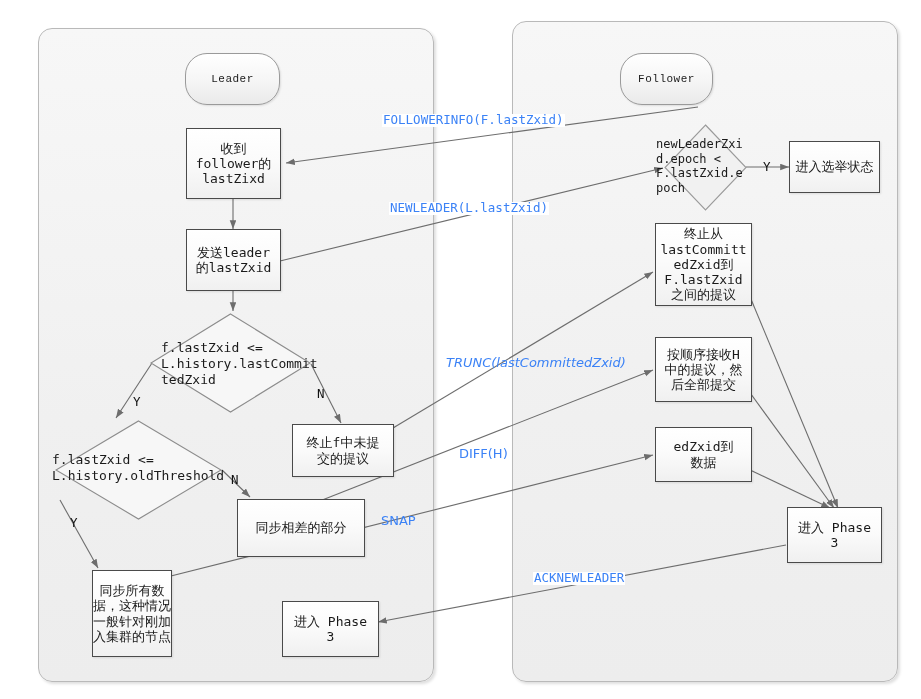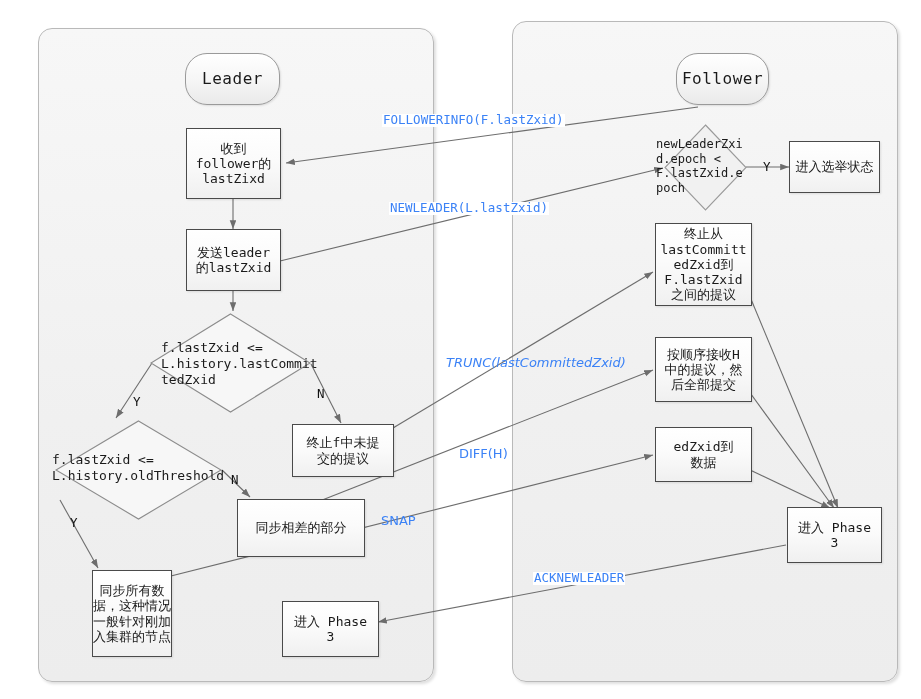--- a/index.html
+++ b/index.html
@@ -41,23 +41,24 @@
     justify-content: center;
     text-align: center;
     color: #1a1a1a;
     line-height: 1.18;
     white-space: pre-line;
     box-shadow: 1px 1px 2px rgba(0,0,0,0.10);
   }
   .terminator {
     border-radius: 22px;
     border: 1px solid #9a9a9a;
-    font-size: 16px;
+    font-size: 11px;
     letter-spacing: 0.5px;
     background: linear-gradient(180deg,#ffffff 0%, #f6f6f6 50%, #eaeaea 100%);
+    font-family: Liberation Mono, monospace;
   }
   .process {
     font-size: 13px;
   }
   
   .diamond-wrap {
     position: absolute;
   }
   .diamond-shape {
     position: absolute;
@@ -180,21 +181,21 @@
   <div class="node process" style="left:193px; top:499px; width:128px; height:58px;margin-left:44px;">同步相差的部分</div>
 
   <div class="node process" style="left:56px; top:570px; width:80px; height:87px;margin-left:36px;">同步所有数
 据，这种情况
 一般针对刚加
 入集群的节点</div>
 
   <div class="node process" style="left:282px; top:601px; width:97px; height:56px;">进入 Phase
 3</div>
 
-  <div class="node terminator" style="left:676px; top:53px; width:93px; height:52px;">Follower</div>
+  <div class="node terminator" style="left:620px; top:53px; width:93px; height:52px;">Follower</div>
 
   <div class="diamond-wrap" style="left:664px; top:124px; width:83px; height:87px;">
     <svg class="diamond-shape" viewBox="0 0 83 87" preserveAspectRatio="none">
       <polygon points="41.5,1 82,43.5 41.5,86 1,43.5" fill="#f1f1f1" stroke="#9a9a9a" stroke-width="1.1"></polygon>
     </svg>
   </div>
   <div class="diamond-label" style="left:656px; top:137px; width:120px; font-size:12px;">newLeaderZxi
 d.epoch &lt;
 F.lastZxid.e
 poch</div>

